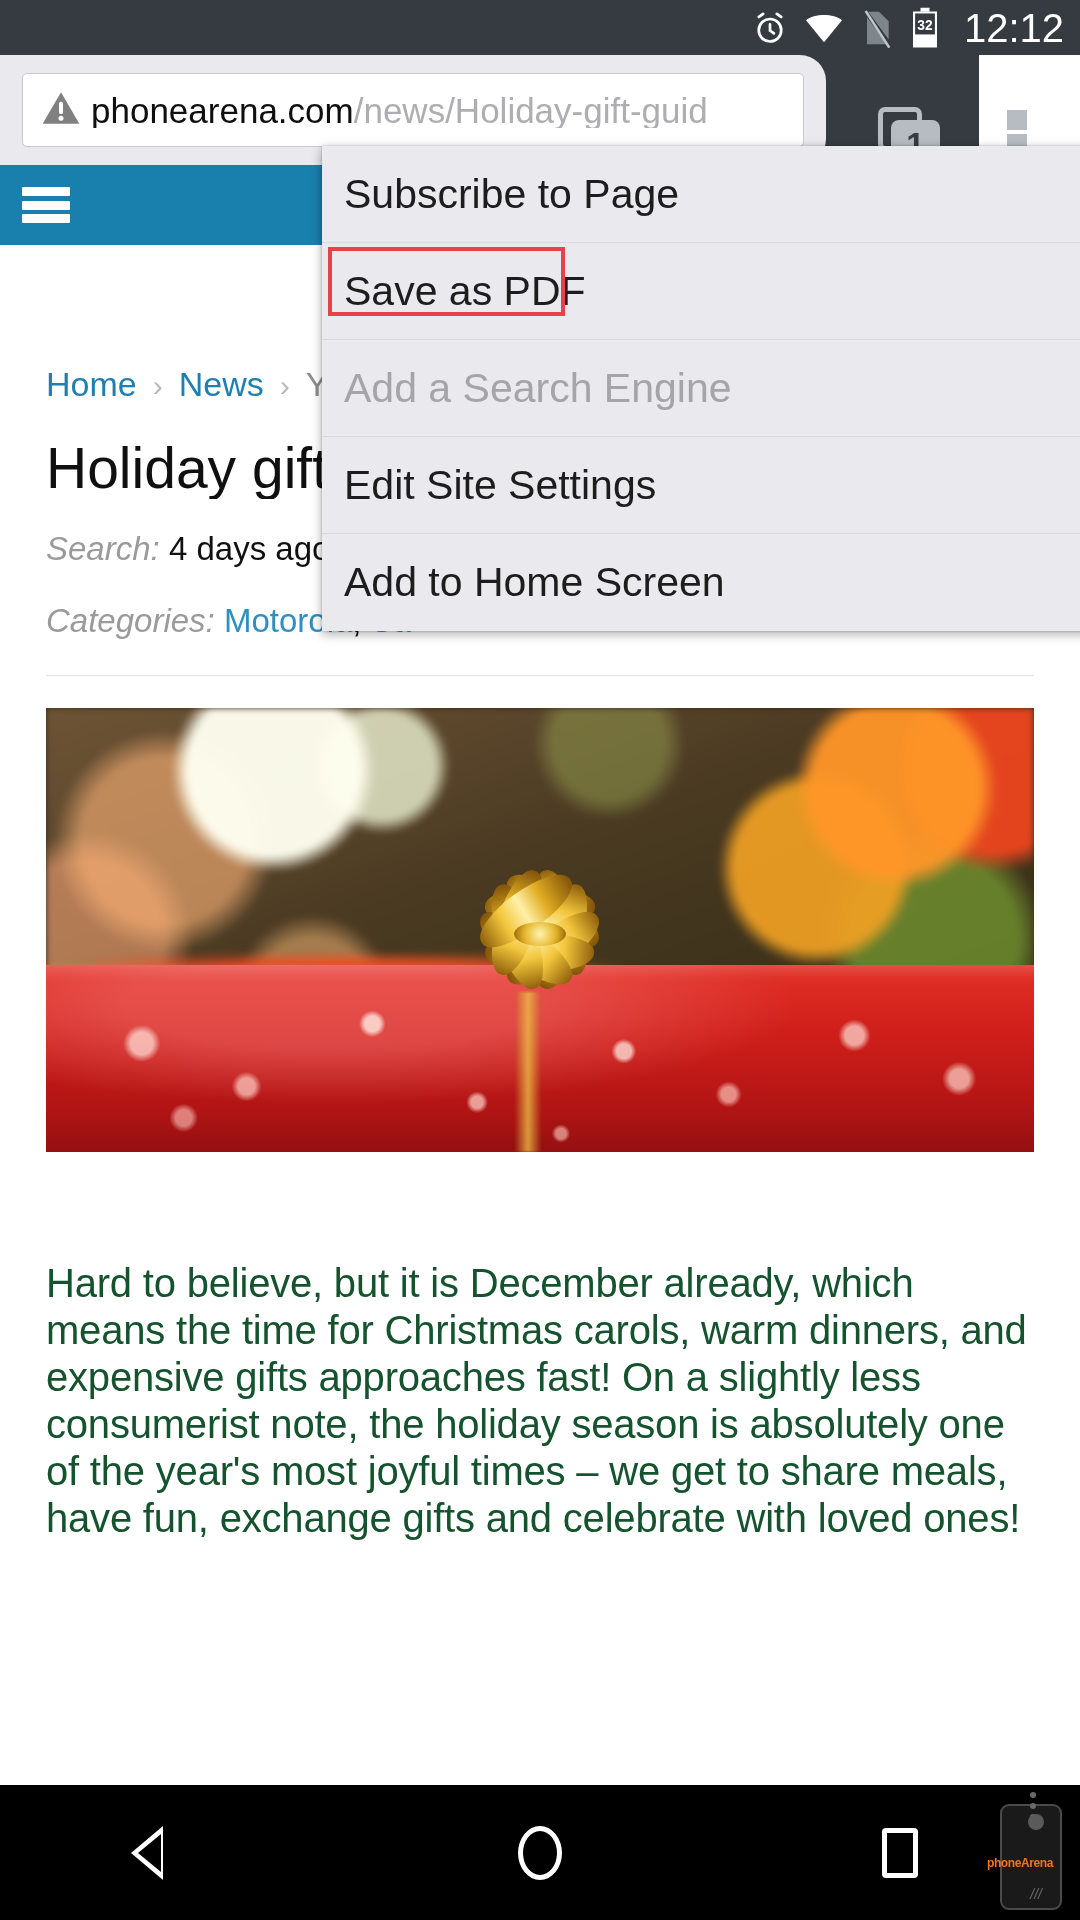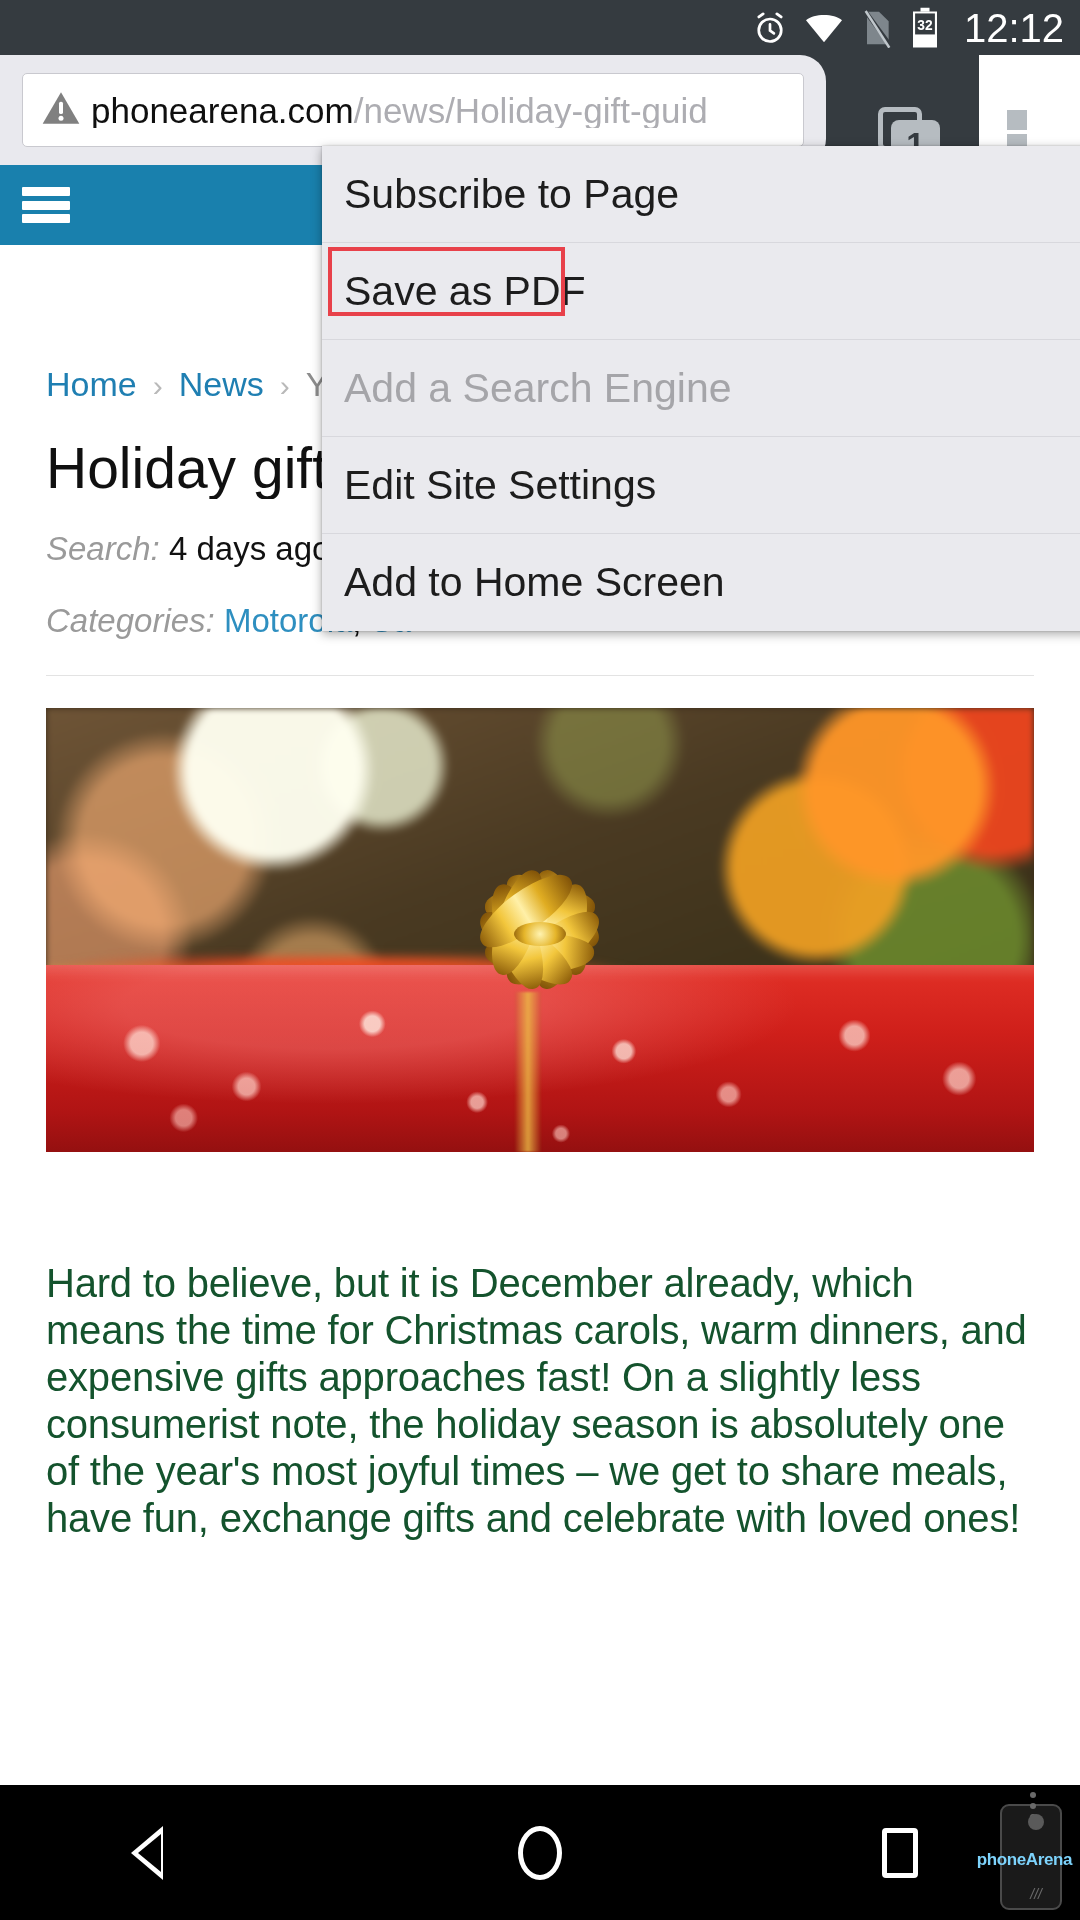--- a/index.html
+++ b/index.html
@@ -390,24 +390,24 @@
     right: 4px; bottom: 4px;
     width: 62px; height: 106px;
     background: #1a1a1a;
     border: 2px solid #4a4a4a;
     border-radius: 9px;
   }
   .wm-text {
     position: absolute;
     left: -14px; bottom: 44px;
     width: 104px;
-    color: #7dd3fc;
-    font-size: 17px;
+    color: #f97316;
+    font-size: 12px;
     font-weight: 700;
-    text-align: right;
+    text-align: center;
     letter-spacing: -0.4px;
     white-space: nowrap;
   }
   .wm-dots { position: absolute; right: 30px; top: 2px; }
   .wm-dots i { display: block; width: 6px; height: 6px; background: #6a6a6a; border-radius: 50%; margin-bottom: 5px; }
   .wm-cam {
     position: absolute;
     right: 22px; top: 24px;
     width: 16px; height: 16px;
     background: #5a5a5a;

